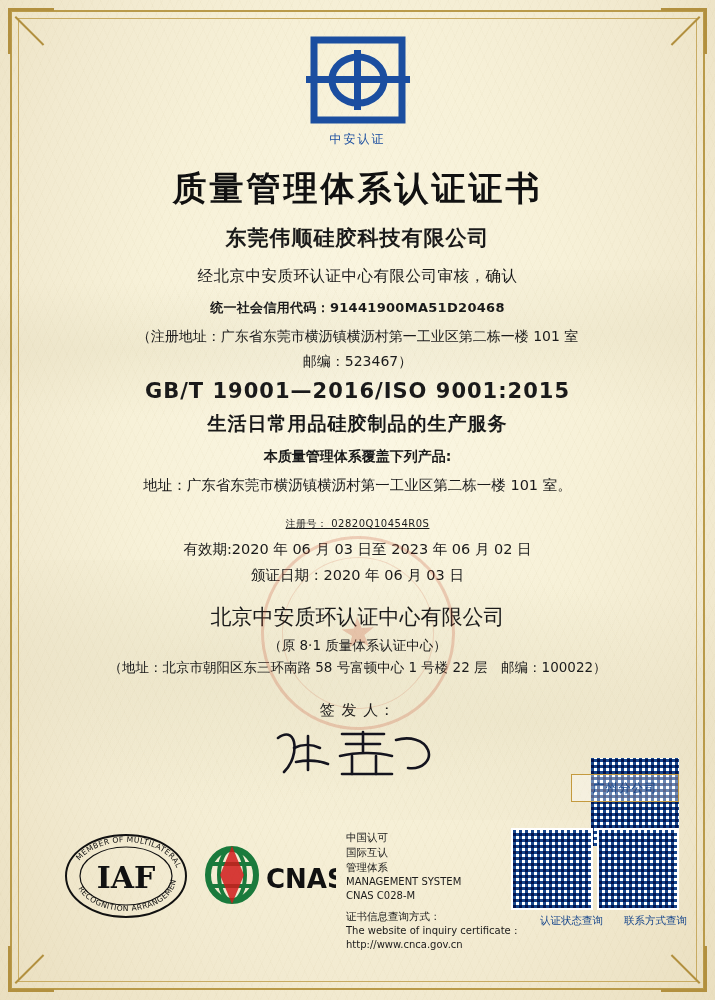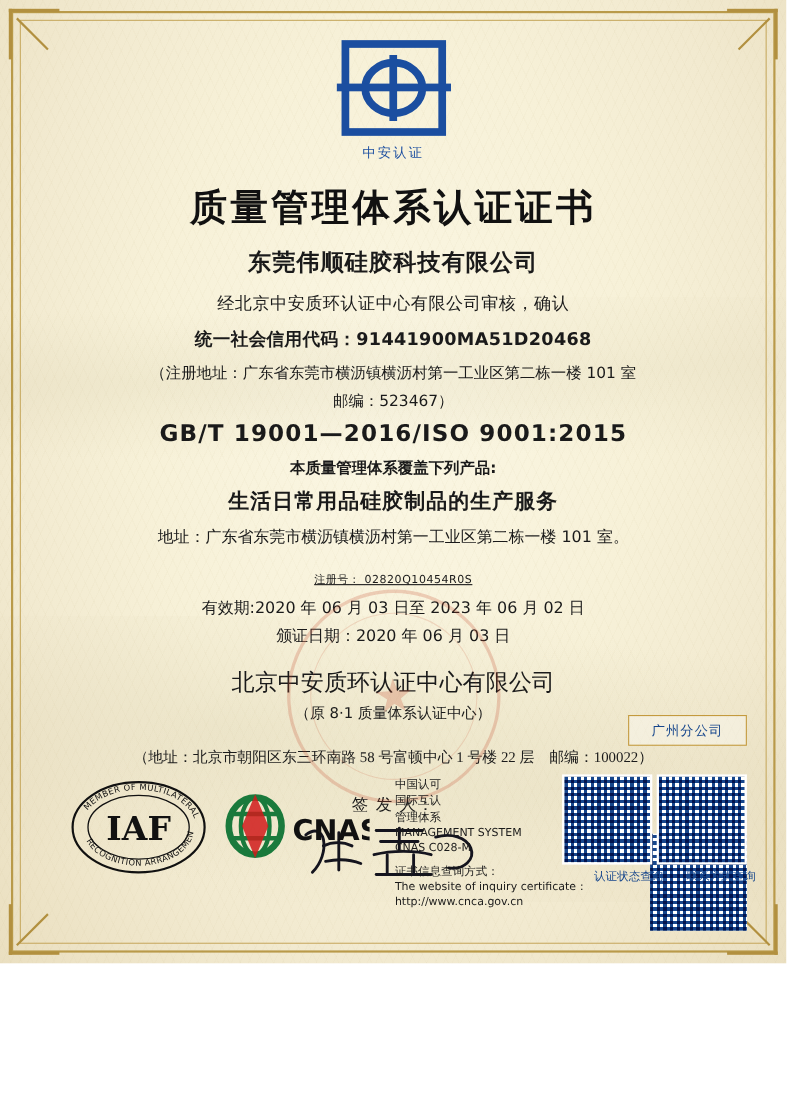--- a/index.html
+++ b/index.html
@@ -6,21 +6,21 @@
     margin: 0;
     padding: 0;
     background: #ffffff;
   }
   body {
     font-family: "Liberation Sans", sans-serif;
   }
   .page {
     position: relative;
     width: 715px;
-    height: 876px;
+    height: 1000px;
     overflow: hidden;
     background:
       radial-gradient(ellipse at 50% 42%, #fbf7e4 0%, #f7f1d8 45%, #f2ead0 70%, #eadfc0 100%);
   }
   
   .texture {
     position: absolute;
     inset: 0;
     background-image:
       repeating-linear-gradient(115deg, rgba(200,185,140,0.055) 0px, rgba(200,185,140,0.055) 1px, transparent 1px, transparent 7px),
@@ -147,21 +147,21 @@
     letter-spacing: 0.5px;
   }
   .l-company {
     margin-top: 12px;
     font-size: 21px;
     font-weight: bold;
     letter-spacing: 1px;
   }
   .l-credit {
     margin-top: 12px;
-    font-size: 16px;
+    font-size: 13px;
     font-weight: bold;
     letter-spacing: 0.3px;
   }
   .l-addr1 {
     margin-top: 11px;
     font-size: 14px;
   }
   .l-addr2 {
     margin-top: 7px;
     font-size: 14px;
@@ -209,23 +209,22 @@
   .l-body {
     margin-top: 18px;
     font-size: 21px;
     font-family: Liberation Mono, monospace;
   }
   .l-bodyalt {
     margin-top: 6px;
     font-size: 13.5px;
   }
   .l-bodyaddr {
-    margin-top: 22px;
+    margin-top: 4px;
     font-size: 13.5px;
-    font-family: Liberation Serif, serif;
   }
   .l-signer {
     margin-top: 24px;
     font-size: 15px;
     letter-spacing: 1px;
   }
 
   .signature {
     margin-top: 2px;
     height: 62px;
@@ -283,21 +282,21 @@
   }
   .cnas-logo {
     position: absolute;
     left: 158px;
     top: 20px;
     width: 132px;
     height: 66px;
   }
   .accred-text {
     position: absolute;
-    left: 313px;
+    left: 300px;
     top: 8px;
     text-align: left;
     font-size: 10.5px;
     line-height: 1.42;
     color: #1a1a1a;
     font-family: "DejaVu Sans", sans-serif;
   }
   .accred-text .mono {
     font-family: "DejaVu Sans", sans-serif;
     font-size: 10px;
@@ -396,22 +395,22 @@
     </div>
 
     <div class="cert-title">质量管理体系认证证书</div>
 
     <div class="line l-company">东莞伟顺硅胶科技有限公司</div>
     <div class="line l-verify">经北京中安质环认证中心有限公司审核，确认</div>
     <div class="line l-credit">统一社会信用代码：91441900MA51D20468</div>
     <div class="line l-addr1">（注册地址：广东省东莞市横沥镇横沥村第一工业区第二栋一楼 101 室</div>
     <div class="line l-addr2">邮编：523467）</div>
     <div class="line l-standard">GB/T 19001—2016/ISO 9001:2015</div>
+    <div class="line l-scope">生活日常用品硅胶制品的生产服务</div>
     <div class="line l-scope-label">本质量管理体系覆盖下列产品:</div>
-    <div class="line l-scope">生活日常用品硅胶制品的生产服务</div>
     <div class="line l-siteaddr">地址：广东省东莞市横沥镇横沥村第一工业区第二栋一楼 101 室。</div>
     <div class="line l-regno">注册号： 02820Q10454R0S</div>
     <div class="line l-valid">有效期:2020 年 06 月 03 日至 2023 年 06 月 02 日</div>
     <div class="line l-issue">颁证日期：2020 年 06 月 03 日</div>
     <div class="line l-body">北京中安质环认证中心有限公司</div>
     <div class="line l-bodyalt">（原 8·1 质量体系认证中心）</div>
     <div class="line l-bodyaddr">（地址：北京市朝阳区东三环南路 58 号富顿中心 1 号楼 22 层　邮编：100022）</div>
     <div class="line l-signer">签 发 人：</div>
 
     <div class="signature">

